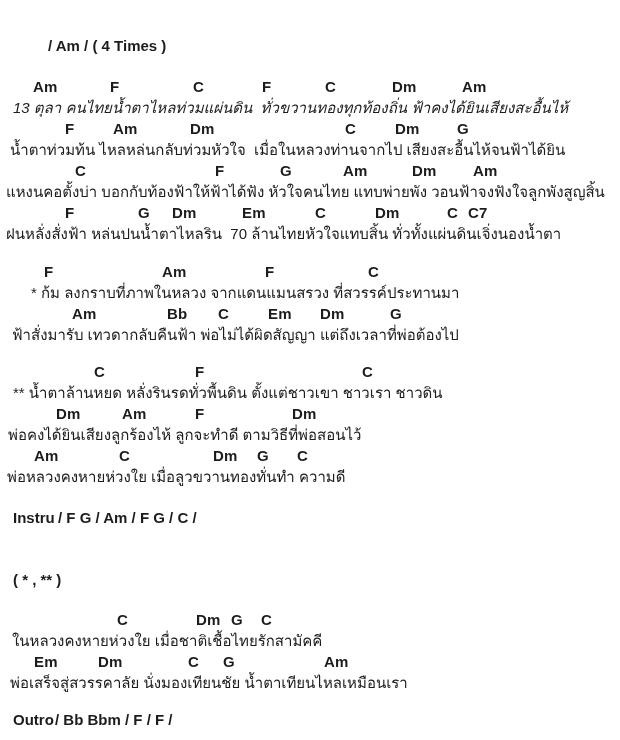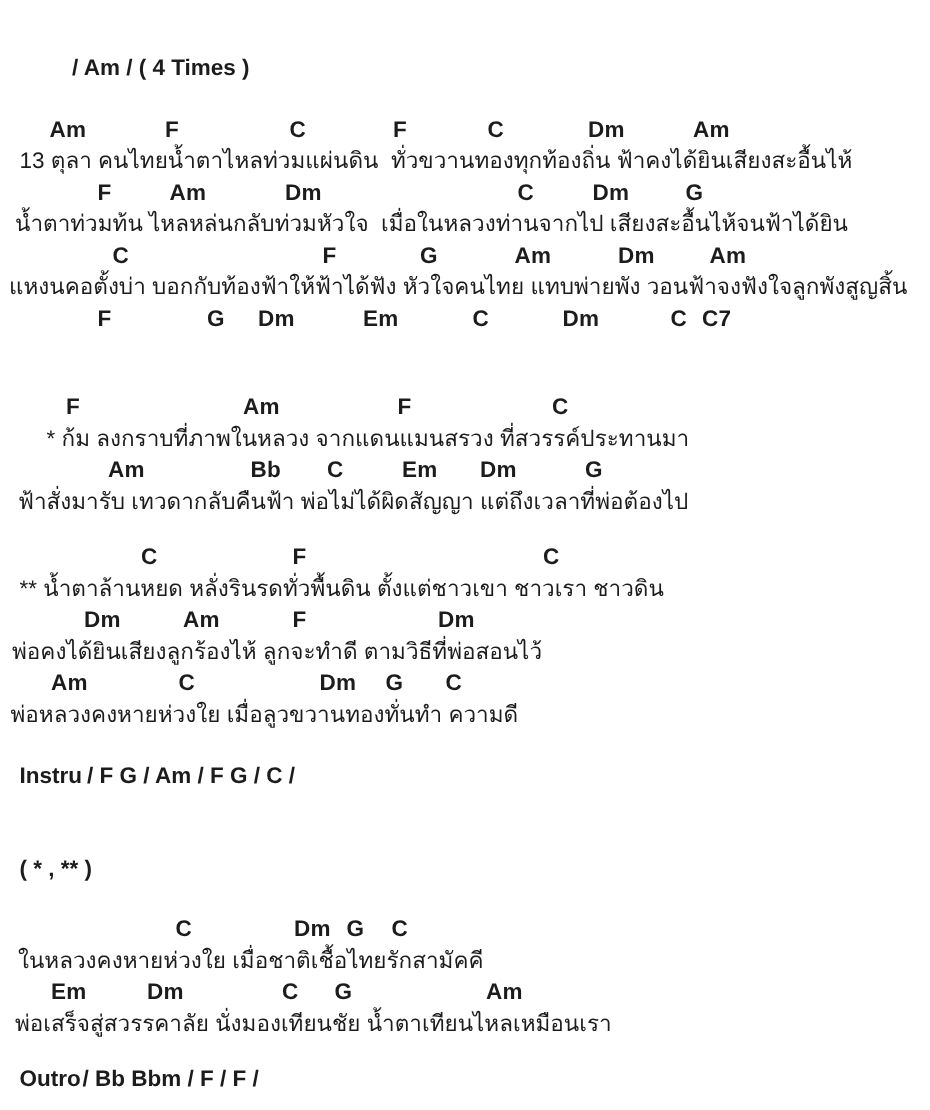--- a/index.html
+++ b/index.html
@@ -25,21 +25,21 @@
     </div>
     <div class="row chords" style="top: 77px;">
       <span class="chord" style="left: 33px;">Am</span>
       <span class="chord" style="left: 110px;">F</span>
       <span class="chord" style="left: 193px;">C</span>
       <span class="chord" style="left: 262px;">F</span>
       <span class="chord" style="left: 325px;">C</span>
       <span class="chord" style="left: 392px;">Dm</span>
       <span class="chord" style="left: 462px;">Am</span>
     </div>
-    <div class="row lyric" style="top: 98px;">
+    <div class="row lyric" style="top: 98px; font-style: italic;">
       <span class="lyric" style="left: 13px;">13 ตุลา คนไทยน้ำตาไหลท่วมแผ่นดิน  ทั่วขวานทองทุกท้องถิ่น ฟ้าคงได้ยินเสียงสะอื้นไห้</span>
     </div>
     <div class="row chords" style="top: 119px;">
       <span class="chord" style="left: 65px;">F</span>
       <span class="chord" style="left: 113px;">Am</span>
       <span class="chord" style="left: 190px;">Dm</span>
       <span class="chord" style="left: 345px;">C</span>
       <span class="chord" style="left: 395px;">Dm</span>
       <span class="chord" style="left: 457px;">G</span>
     </div>
@@ -59,20 +59,23 @@
     </div>
     <div class="row chords" style="top: 203px;">
       <span class="chord" style="left: 65px;">F</span>
       <span class="chord" style="left: 138px;">G</span>
       <span class="chord" style="left: 172px;">Dm</span>
       <span class="chord" style="left: 242px;">Em</span>
       <span class="chord" style="left: 315px;">C</span>
       <span class="chord" style="left: 375px;">Dm</span>
       <span class="chord" style="left: 447px;">C</span>
       <span class="chord" style="left: 468px;">C7</span>
+    </div>
+    <div class="row lyric" style="top: 224px;">
+      <span class="lyric" style="left: 6px;">ฝนหลั่งสั่งฟ้า หล่นปนน้ำตาไหลริน  70 ล้านไทยหัวใจแทบสิ้น ทั่วทั้งแผ่นดินเจิ่งนองน้ำตา</span>
     </div>
     <div class="row chords" style="top: 262px;">
       <span class="chord" style="left: 44px;">F</span>
       <span class="chord" style="left: 162px;">Am</span>
       <span class="chord" style="left: 265px;">F</span>
       <span class="chord" style="left: 368px;">C</span>
     </div>
     <div class="row lyric" style="top: 283px;">
       <span class="lyric" style="left: 31px;">* ก้ม ลงกราบที่ภาพในหลวง จากแดนแมนสรวง ที่สวรรค์ประทานมา</span>
     </div>

